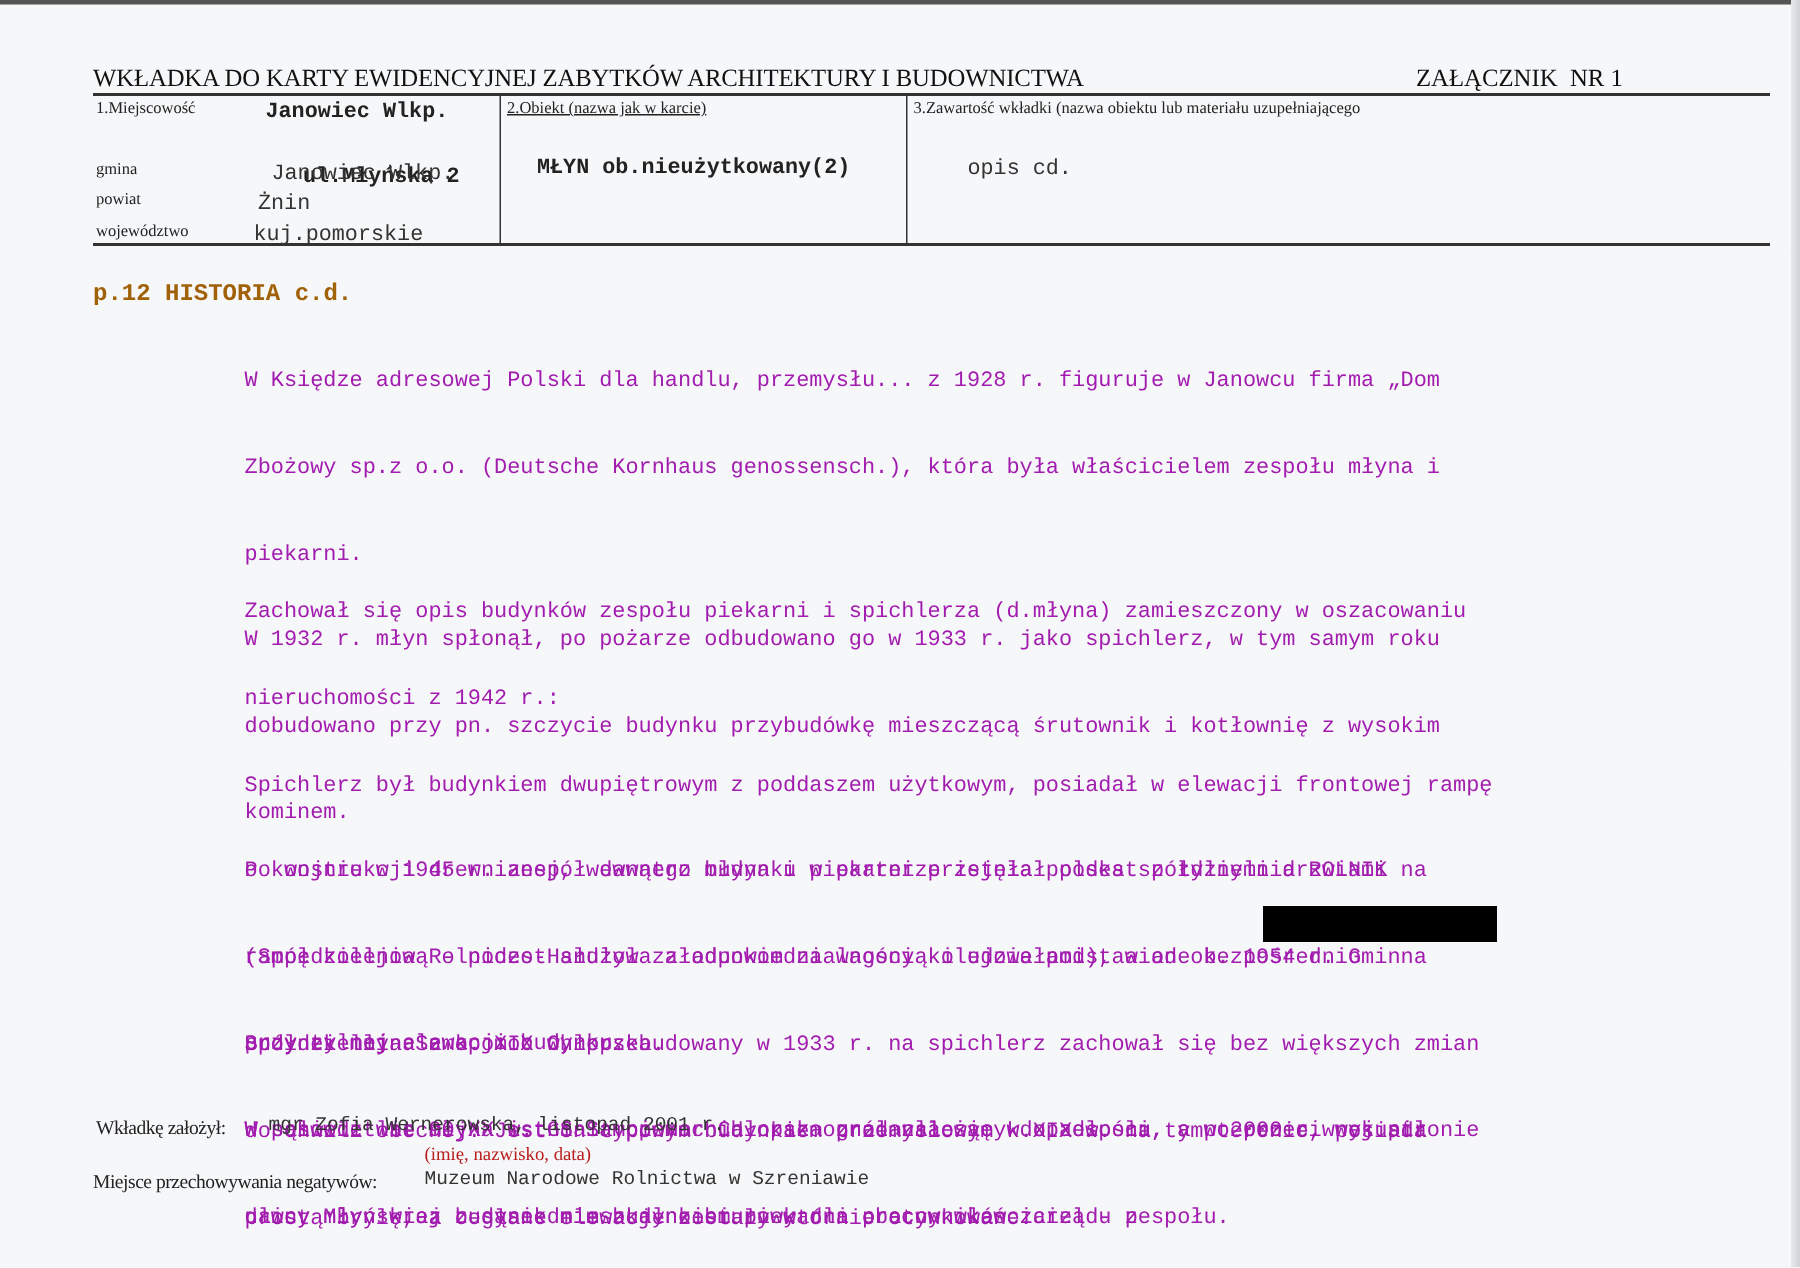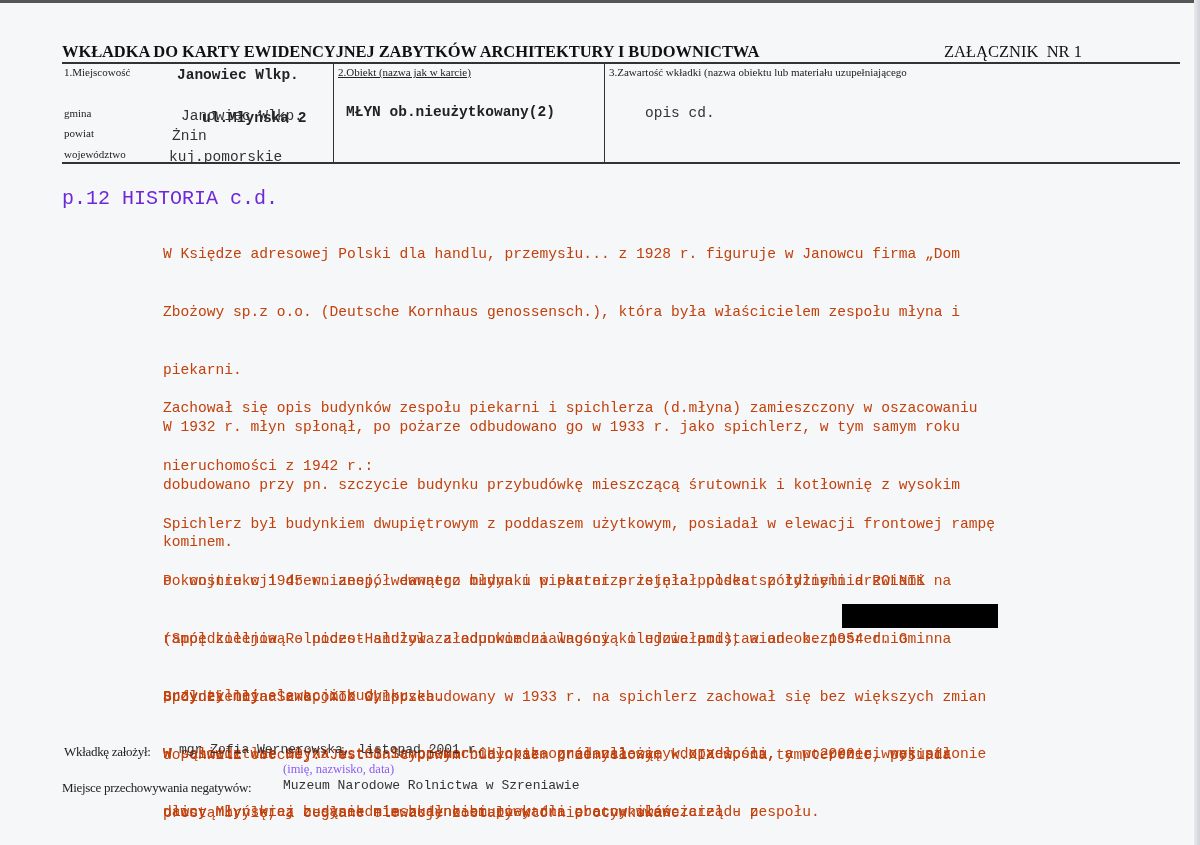--- a/index.html
+++ b/index.html
@@ -17,21 +17,21 @@
       background: linear-gradient(to right, #e8eaee, #cfd2d8);
     }
     .serif { font-family: "Liberation Serif", "DejaVu Serif", serif; }
     .mono { font-family: "Liberation Mono", "DejaVu Sans Mono", monospace; }
 
     .title-row {
       position: absolute; left: 62px; top: 42px; width: 1118px; height: 20px;
     }
     .doc-title {
       position: absolute; left: 0; top: 0;
-      font-size: 16.5px; font-weight: bold; letter-spacing: -0.1px; color: #111;
+      font-size: 16.5px; font-weight: normal; letter-spacing: -0.1px; color: #111;
     }
     .annex {
       position: absolute; left: 882px; top: 0;
       font-size: 16.5px; color: #111;
     }
 
     .header-table {
       position: absolute; left: 62px; top: 62px; width: 1118px; height: 102px;
       border-top: 2px solid #333; border-bottom: 2px solid #333;
       box-sizing: border-box;
@@ -40,34 +40,34 @@
     .cell1 { left: 0; width: 271px; }
     .cell2 { left: 271px; width: 272px; border-left: 1.5px solid #333; border-right: 1.5px solid #333; }
     .cell3 { left: 543px; width: 575px; }
 
     .lbl { position: absolute; font-size: 11px; color: #222; white-space: nowrap; }
     .val { position: absolute; font-size: 14.5px; color: #333; white-space: nowrap; }
     .valb { position: absolute; font-size: 14.5px; color: #222; font-weight: bold; white-space: nowrap; }
 
     .section-heading {
       position: absolute; left: 62px; top: 187px;
-      font-size: 20px; font-weight: normal; color: #6d28d9;
+      font-size: 16px; font-weight: bold; color: #a16207;
     }
     .body-text {
       position: absolute; left: 163px; width: 1000px;
-      font-size: 14.6px; line-height: 19.2px; color: #c2410c;
+      font-size: 14.6px; line-height: 19.2px; color: #a21caf;
       white-space: pre;
     }
     .redaction {
       position: absolute; left: 842px; top: 604px; width: 156px; height: 24px;
       background: #000;
     }
     .footer-lbl { position: absolute; font-size: 13px; color: #222; white-space: nowrap; letter-spacing: -0.3px; }
     .footer-val { position: absolute; font-size: 13px; color: #333; white-space: nowrap; }
-    .footer-hint { position: absolute; font-size: 12.5px; color: #8b5cf6; white-space: nowrap; }
+    .footer-hint { position: absolute; font-size: 12.5px; color: #b91c1c; white-space: nowrap; }
   </style>
 </head>
 <body>
 
 <div class="topband"></div>
 <div class="page-edge"></div>
 
 <div class="title-row">
   <div class="doc-title serif">WKŁADKA DO KARTY EWIDENCYJNEJ ZABYTKÓW ARCHITEKTURY I BUDOWNICTWA</div>
   <div class="annex serif">
@@ -83,21 +83,21 @@
     <div class="valb mono" style="left:140px;top:22px;margin-top:24px;">ul.Młyńska 2</div>
     <div class="lbl serif" style="left:2px;top:43px;">gmina</div>
     <div class="val mono" style="left:119px;top:44px;">Janowiec Wlkp.</div>
     <div class="lbl serif" style="left:2px;top:63px;">powiat</div>
     <div class="val mono" style="left:110px;top:64px;">Żnin</div>
     <div class="lbl serif" style="left:2px;top:84px;">województwo</div>
     <div class="val mono" style="left:107px;top:85px;">kuj.pomorskie</div>
   </div>
   <div class="cell cell2">
     <div class="lbl serif" style="left:4px;top:2px;text-decoration:underline;">2.Obiekt (nazwa jak w karcie)</div>
-    <div class="valb mono" style="left:12px;top:40px;">MŁYN ob.nieużytkowany(2)</div>
+    <div class="valb mono" style="left:24px;top:40px;">MŁYN ob.nieużytkowany(2)</div>
   </div>
   <div class="cell cell3">
     <div class="lbl serif" style="left:4px;top:2px;">3.Zawartość wkładki (nazwa obiektu lub materiału uzupełniającego</div>
     <div class="val mono" style="left:40px;top:41px;">opis cd.</div>
   </div>
 </div>
 
 <div class="section-heading mono">p.12 HISTORIA c.d.</div>
 
 <div>

